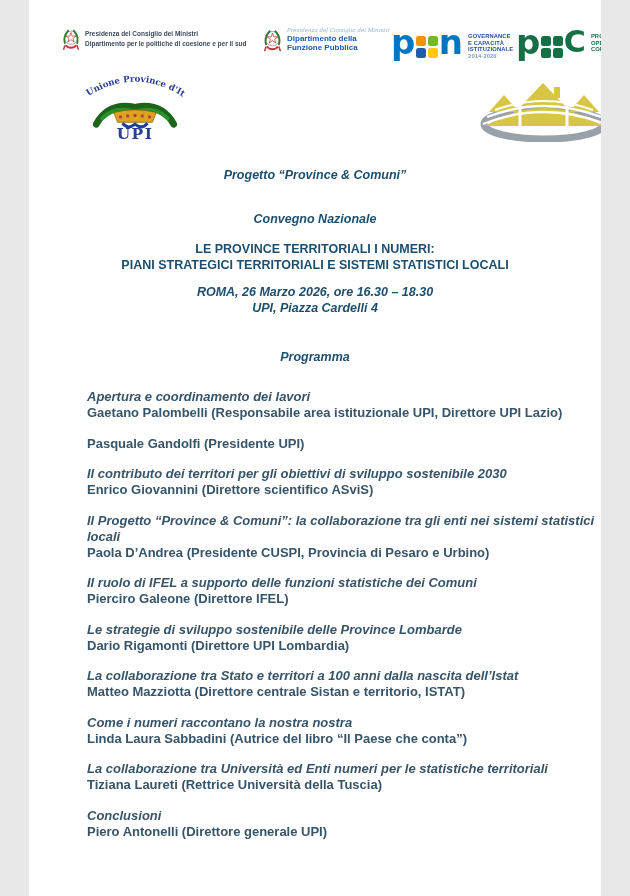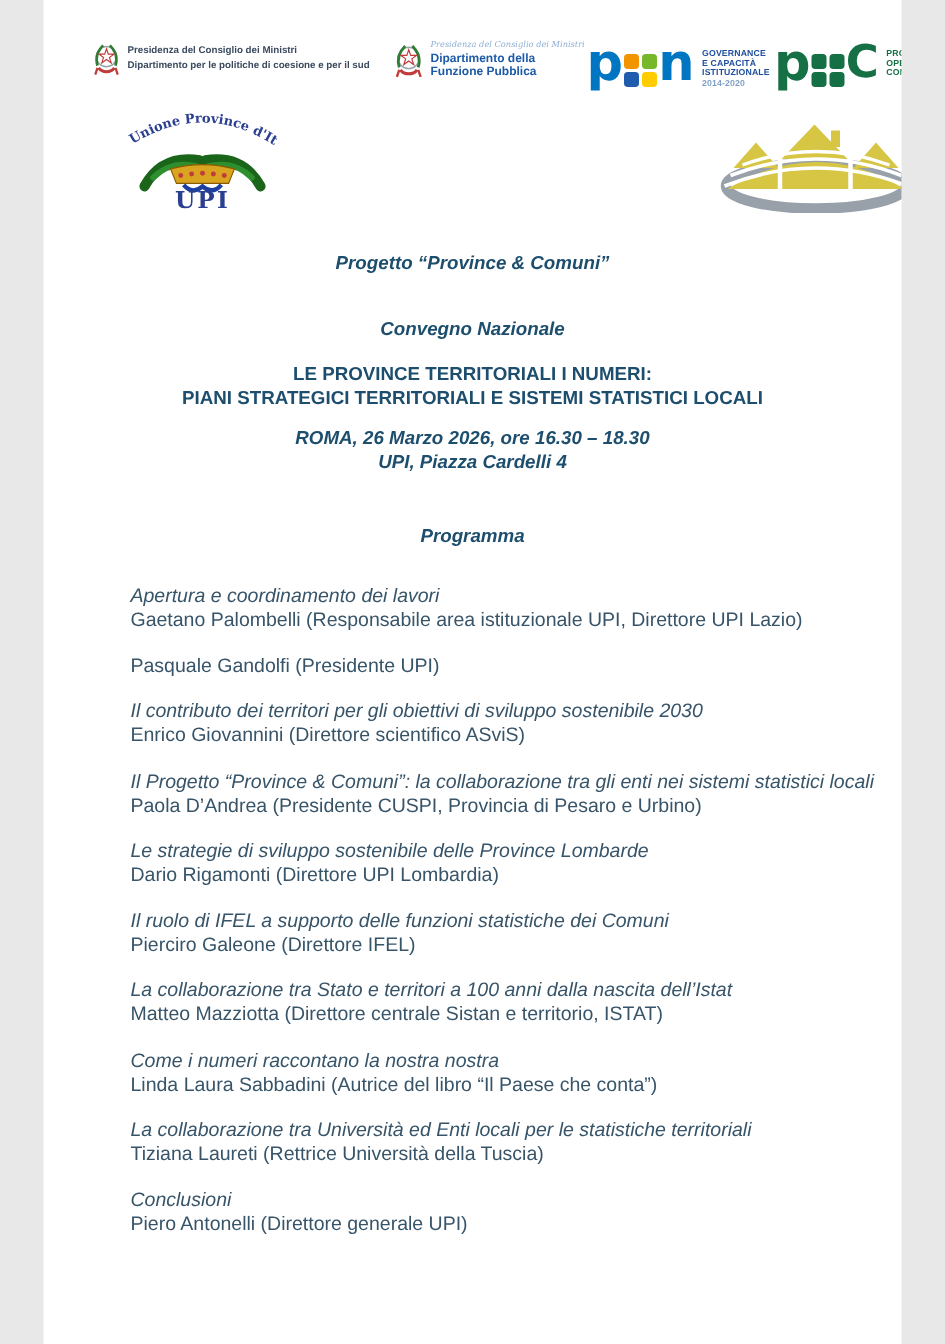--- a/index.html
+++ b/index.html
@@ -24,21 +24,21 @@
   .pon-caption .dim{color:#7f9dc4;}
   .poc-caption{color:#157045;}
 
   
   .cline{position:absolute;left:0;right:0;text-align:center;color:#1d4e6e;font-weight:bold;}
   .it{font-style:italic;}
   .t12{font-size:12.5px;line-height:15.5px;}
 
   
   .program{position:absolute;left:58px;top:389px;width:540px;}
-  .entry{margin-bottom:14.5px;font-size:13px;line-height:16px;color:#375469;}
+  .entry{margin-bottom:14.5px;font-size:13px;line-height:16px;color:#375469;font-weight:bold;}
   .entry .topic{font-style:italic;}
 
   svg text{font-family:"DejaVu Serif",serif;}
 </style>
 </head>
 <body>
 
 <div class="page">
 
   <div class="logo-row-item" style="left:33px;top:26px;">
@@ -177,37 +177,37 @@
     </div>
     <div class="entry">
       <div class="topic">Il contributo dei territori per gli obiettivi di sviluppo sostenibile 2030</div>
       <div class="speaker">Enrico Giovannini (Direttore scientifico ASviS)</div>
     </div>
     <div class="entry">
       <div class="topic">Il Progetto “Province &amp; Comuni”: la collaborazione tra gli enti nei sistemi statistici locali</div>
       <div class="speaker">Paola D’Andrea (Presidente CUSPI, Provincia di Pesaro e Urbino)</div>
     </div>
     <div class="entry">
+      <div class="topic">Il ruolo di IFEL a supporto delle funzioni statistiche dei Comuni</div>
+      <div class="speaker">Pierciro Galeone (Direttore IFEL)</div>
+    </div>
+    <div class="entry">
       <div class="topic">Le strategie di sviluppo sostenibile delle Province Lombarde</div>
       <div class="speaker">Dario Rigamonti (Direttore UPI Lombardia)</div>
     </div>
     <div class="entry">
-      <div class="topic">Il ruolo di IFEL a supporto delle funzioni statistiche dei Comuni</div>
-      <div class="speaker">Pierciro Galeone (Direttore IFEL)</div>
-    </div>
-    <div class="entry">
       <div class="topic">La collaborazione tra Stato e territori a 100 anni dalla nascita dell’Istat</div>
       <div class="speaker">Matteo Mazziotta (Direttore centrale Sistan e territorio, ISTAT)</div>
     </div>
     <div class="entry">
       <div class="topic">Come i numeri raccontano la nostra nostra</div>
       <div class="speaker">Linda Laura Sabbadini (Autrice del libro “Il Paese che conta”)</div>
     </div>
     <div class="entry">
-      <div class="topic">La collaborazione tra Università ed Enti locali per le statistiche territoriali</div>
+      <div class="topic">La collaborazione tra Università ed Enti numeri per le statistiche territoriali</div>
       <div class="speaker">Tiziana Laureti (Rettrice Università della Tuscia)</div>
     </div>
     <div class="entry">
       <div class="topic">Conclusioni</div>
       <div class="speaker">Piero Antonelli (Direttore generale UPI)</div>
     </div>
   </div>
 
 </div>
 

